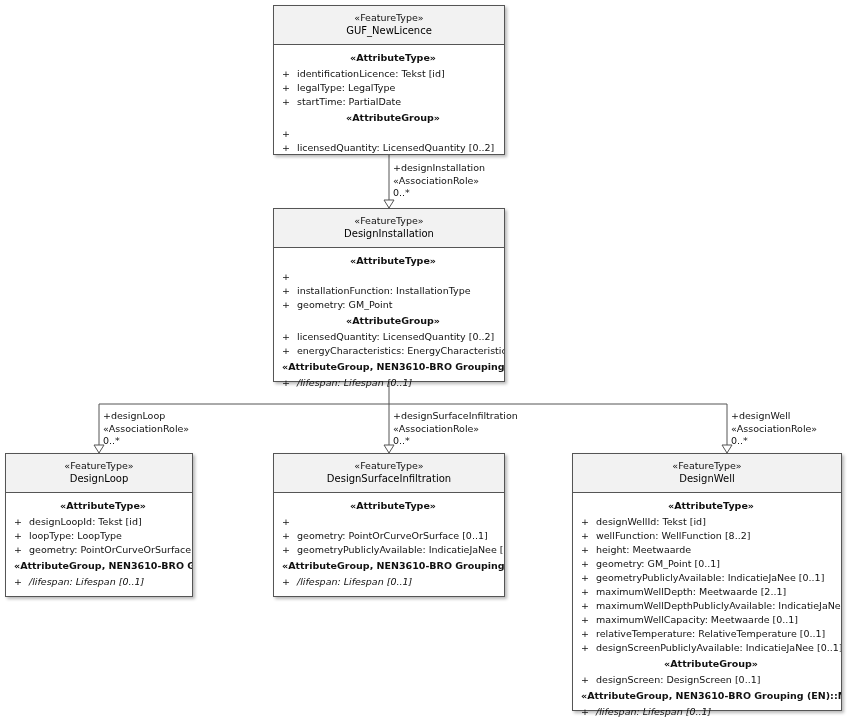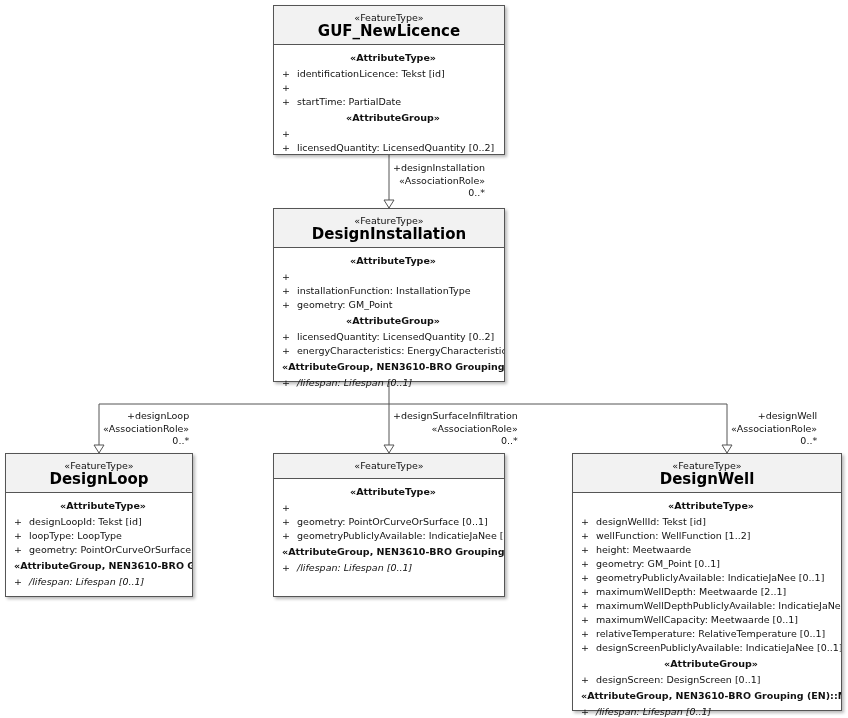--- a/index.html
+++ b/index.html
@@ -41,22 +41,22 @@
     text-align: center;
     padding: 5px 4px 6px 4px;
   }
   .stereo {
     font-size: 9.5px;
     color: #111111;
     line-height: 13px;
     white-space: nowrap;
   }
   .clsname {
-    font-size: 15px;
-    font-weight: bold;
+    font-size: 10px;
+    font-weight: normal;
     color: #000000;
     line-height: 14px;
     white-space: nowrap;
   }
   .uml-body {
     padding: 4px 0 5px 0;
   }
   .grp {
     font-size: 9.5px;
     font-weight: bold;
@@ -82,21 +82,20 @@
     flex: 0 0 15px;
   }
   .attr .txt { flex: 1 1 auto; }
   .attr.italic .txt { font-style: italic; }
   .edge-label {
     position: absolute;
     font-size: 9.5px;
     color: #111111;
     line-height: 12.5px;
     white-space: nowrap;
-    text-align: right;
   }
 </style>
 </head>
 <body>
 
 <div id="canvas">
 
   <svg class="lines" viewBox="0 0 848 718">
 
     <line x1="389" y1="155" x2="389" y2="208" stroke="#555555" stroke-width="1"></line>
@@ -118,20 +117,21 @@
       <div class="clsname">GUF_NewLicence</div>
     </div>
     <div class="uml-body">
       <div class="grp">«AttributeType»</div>
       <div class="attr">
           <span class="vis">+</span>
           <span class="txt">identificationLicence: Tekst [id]</span>
         </div>
       <div class="attr">
           <span class="vis">+</span>
+          <span class="txt">legalType: LegalType</span>
         </div>
       <div class="attr">
           <span class="vis">+</span>
           <span class="txt">startTime: PartialDate</span>
         </div>
       <div class="grp">«AttributeGroup»</div>
       <div class="attr">
           <span class="vis">+</span>
         </div>
       <div class="attr">
@@ -221,20 +221,21 @@
       <div class="attr italic">
           <span class="vis">+</span>
           <span class="txt">/lifespan: Lifespan [0..1]</span>
         </div>
     </div>
   </div>
 
   <div class="umlbox" style="left:273px; top:453px; width:232px; height:144px;">
     <div class="uml-header">
       <div class="stereo">«FeatureType»</div>
+      <div class="clsname">DesignSurfaceInfiltration</div>
     </div>
     <div class="uml-body">
       <div class="grp">«AttributeType»</div>
       <div class="attr">
           <span class="vis">+</span>
         </div>
       <div class="attr">
           <span class="vis">+</span>
           <span class="txt">geometry: PointOrCurveOrSurface [0..1]</span>
         </div>
@@ -256,21 +257,21 @@
       <div class="clsname">DesignWell</div>
     </div>
     <div class="uml-body">
       <div class="grp">«AttributeType»</div>
       <div class="attr">
           <span class="vis">+</span>
           <span class="txt">designWellId: Tekst [id]</span>
         </div>
       <div class="attr">
           <span class="vis">+</span>
-          <span class="txt">wellFunction: WellFunction [1..2]</span>
+          <span class="txt">wellFunction: WellFunction [8..2]</span>
         </div>
       <div class="attr">
           <span class="vis">+</span>
           <span class="txt">height: Meetwaarde</span>
         </div>
       <div class="attr">
           <span class="vis">+</span>
           <span class="txt">geometry: GM_Point [0..1]</span>
         </div>
       <div class="attr">

